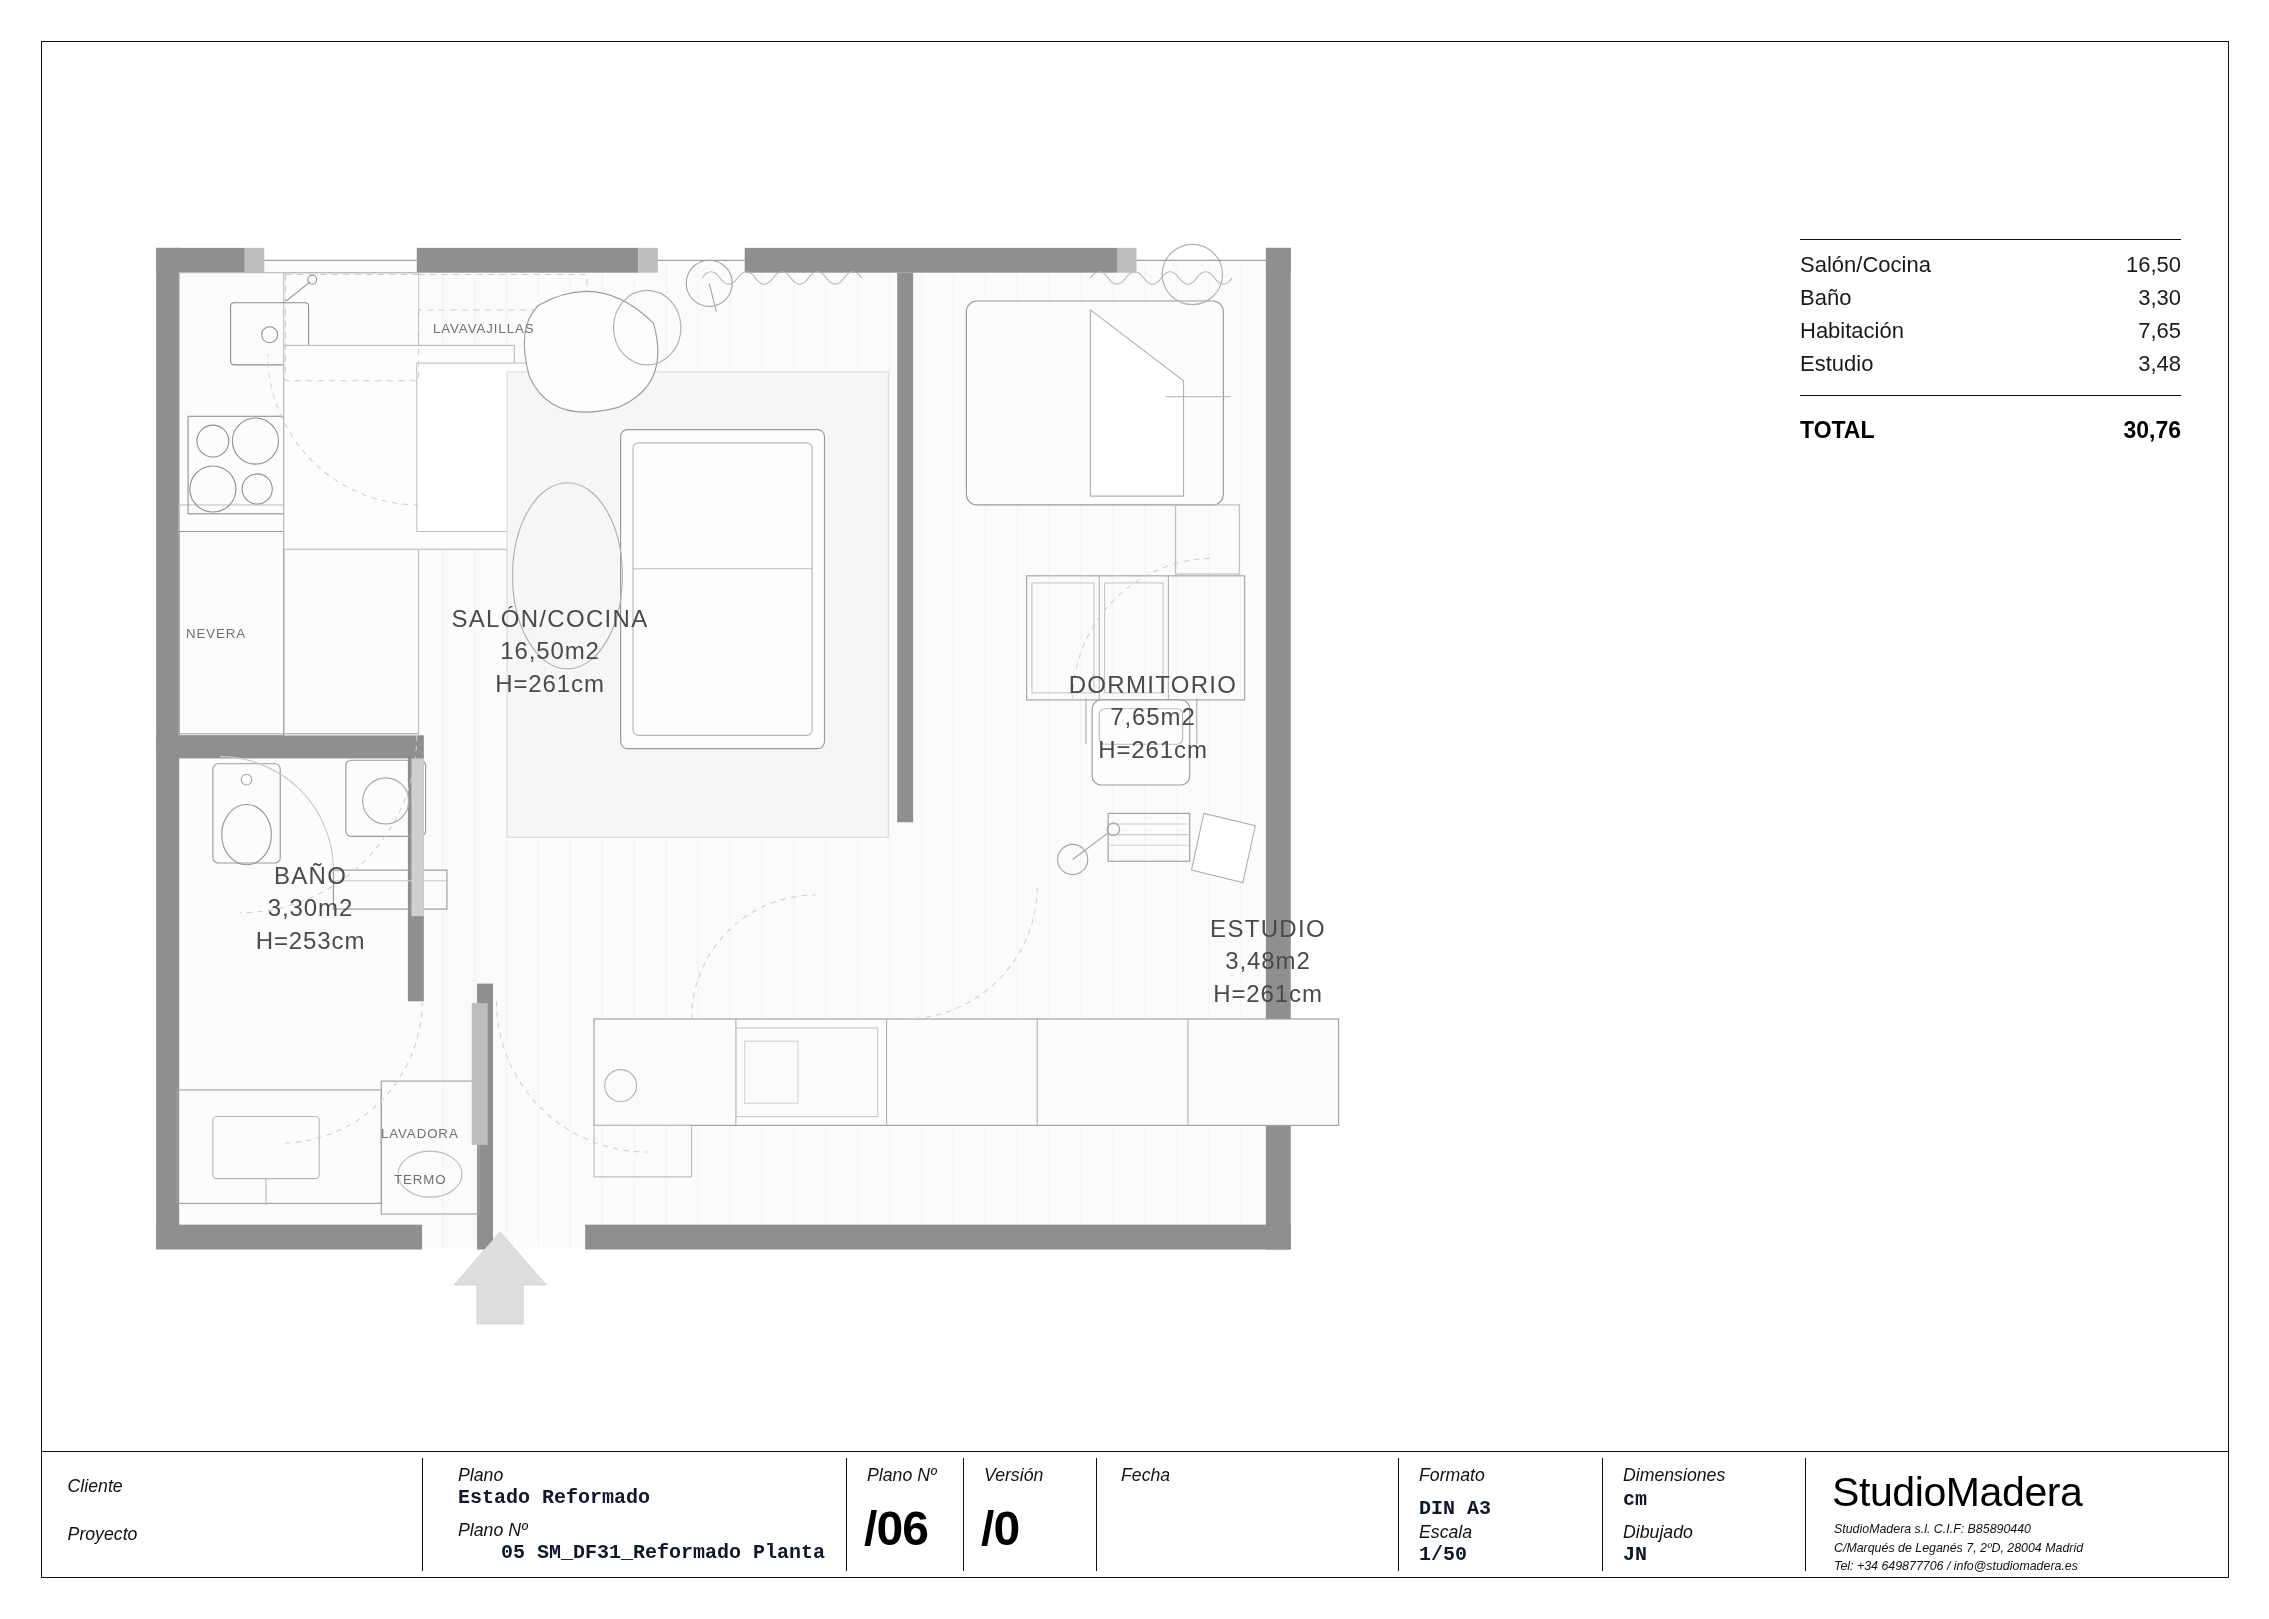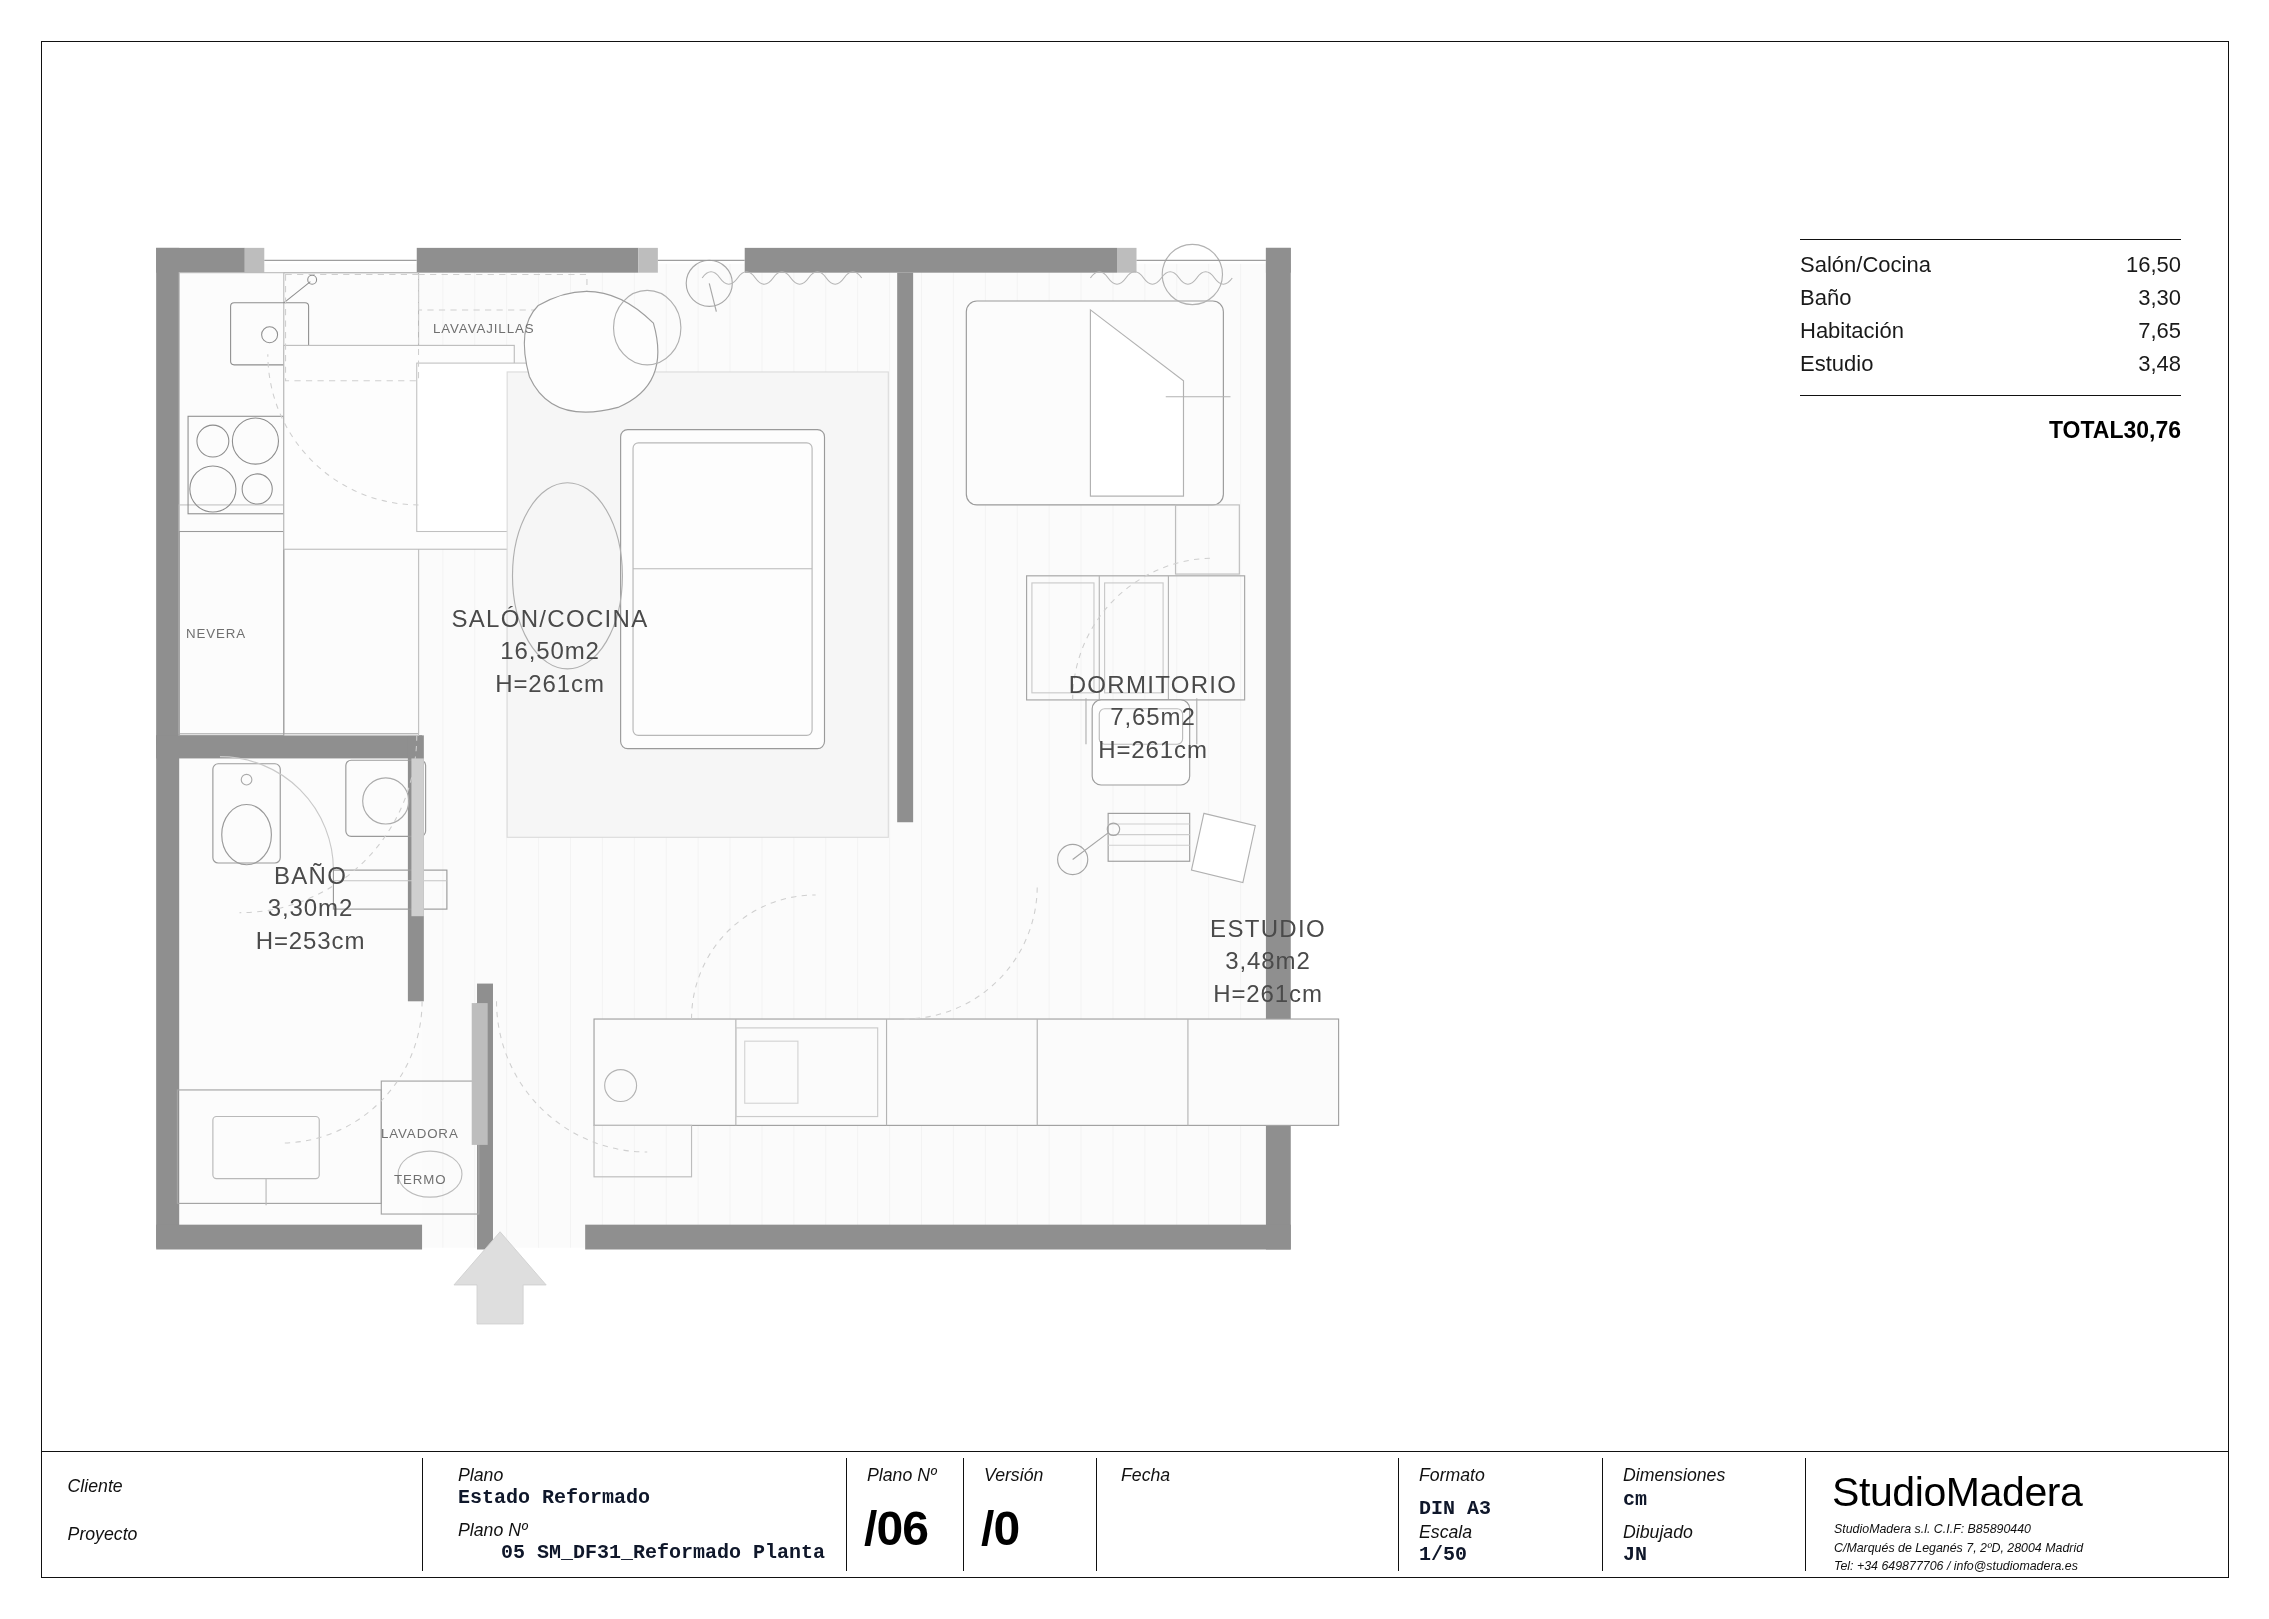--- a/index.html
+++ b/index.html
@@ -65,21 +65,21 @@
   }
   .surfaces .sur-row {
     display: flex;
     justify-content: space-between;
     padding: 3.5px 0;
     font-size: 22px;
     color: #1a1a1a;
   }
   .surfaces .sur-total {
     display: flex;
-    justify-content: flex-end;
+    justify-content: space-between;
     padding-top: 12.4px;
     font-weight: bold;
     font-size: 23px;
   }
 
   
   .plan {
     position: absolute;
     left: 124px;
     top: 239px;

